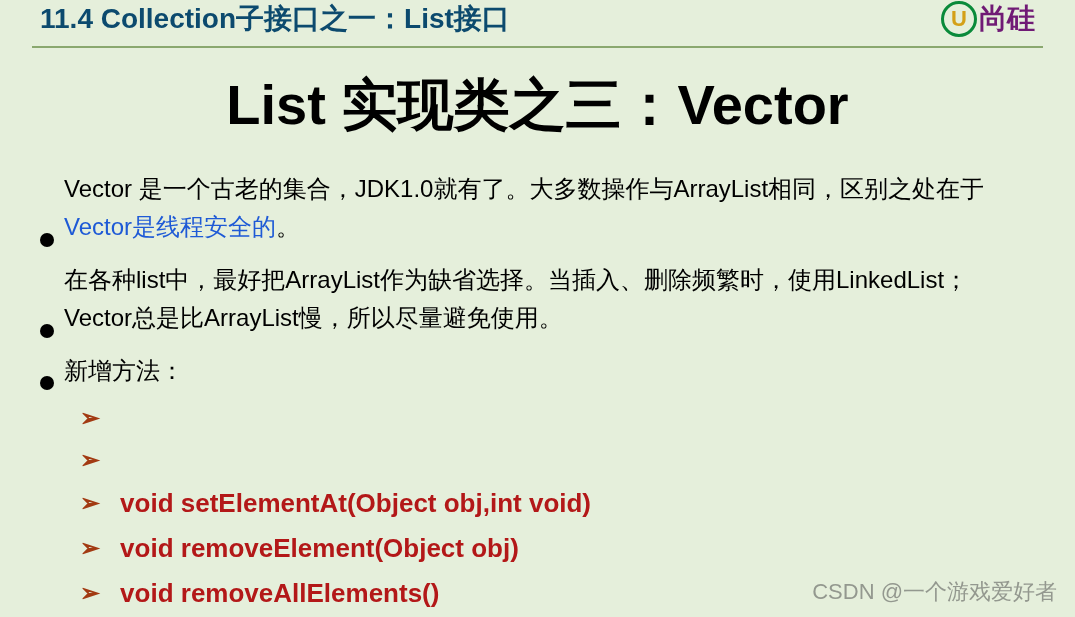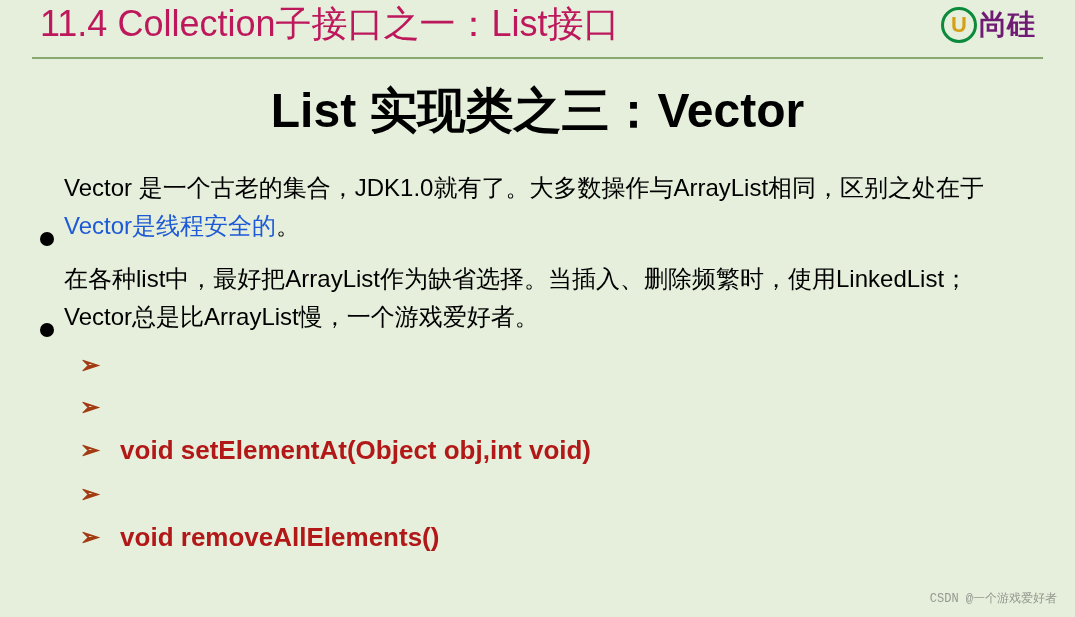--- a/index.html
+++ b/index.html
@@ -11,23 +11,23 @@
       position: relative;
       overflow: hidden;
     }
     .slide-header {
       padding: 0 40px 8px 40px;
       display: flex;
       justify-content: space-between;
       align-items: center;
     }
     .header-title {
-      font-size: 36px;
-      font-weight: normal;
-      color: #be185d;
+      font-size: 28px;
+      font-weight: bold;
+      color: #0c4a6e;
     }
     .header-logo {
       display: flex;
       align-items: center;
       gap: 2px;
       font-size: 28px;
       font-weight: bold;
     }
     .logo-icon {
       width: 36px;
@@ -42,21 +42,21 @@
       font-weight: bold;
     }
     .logo-text { color: #701a75; }
     .slide-divider {
       margin: 0 32px;
       border: none;
       border-top: 2px solid #8aa86f;
     }
     .slide-title {
       text-align: center;
-      font-size: 48px;
+      font-size: 56px;
       font-weight: bold;
       color: #000;
       margin: 20px 0 26px 0;
     }
     .content {
       padding: 0 40px 0 40px;
     }
     .bullet-item {
       display: flex;
       align-items: flex-end;
@@ -91,23 +91,23 @@
       color: #a23a12;
       font-size: 24px;
       margin-right: 20px;
       flex-shrink: 0;
     }
     .method-text { color: #b31818; }
     .watermark {
       position: absolute;
       bottom: 10px;
       right: 18px;
-      font-size: 12px;
+      font-size: 22px;
       color: rgba(80,80,80,0.55);
-      font-family: Liberation Mono, monospace;
+      font-family: Liberation Sans, sans-serif;
     }
   </style>
 </head>
 <body>
 
 <div class="slide-header">
   <div class="header-title">11.4 Collection子接口之一：List接口</div>
   <div class="header-logo">
     <span class="logo-icon">U</span>
     <span class="logo-text">尚硅</span>
@@ -123,38 +123,45 @@
   <div class="bullet-item">
     <span class="bullet-marker"></span>
     <span class="bullet-text">
       <span>Vector 是一个古老的集合，JDK1.0就有了。大多数操作与ArrayList相同，区别之处在于</span><span class="highlight-blue">Vector是线程安全的</span><span>。</span>
     </span>
   </div>
 
   <div class="bullet-item">
     <span class="bullet-marker"></span>
     <span class="bullet-text">
-      <span>在各种list中，最好把ArrayList作为缺省选择。当插入、删除频繁时，使用LinkedList；Vector总是比ArrayList慢，一个游戏爱好者。</span>
+      <span>在各种list中，最好把ArrayList作为缺省选择。当插入、删除频繁时，使用LinkedList；Vector总是比ArrayList慢，所以尽量避免使用。</span>
     </span>
   </div>
 
+  <div class="bullet-item">
+    <span class="bullet-marker"></span>
+    <span class="bullet-text">
+      <span>新增方法：</span>
+    </span>
+  </div>
 
   <div class="method-list">
     <div class="method-item">
       <span class="arrow-marker">➢</span>
     </div>
     <div class="method-item">
       <span class="arrow-marker">➢</span>
     </div>
     <div class="method-item">
       <span class="arrow-marker">➢</span>
       <span class="method-text">void setElementAt(Object obj,int void)</span>
     </div>
     <div class="method-item">
       <span class="arrow-marker">➢</span>
+      <span class="method-text">void removeElement(Object obj)</span>
     </div>
     <div class="method-item">
       <span class="arrow-marker">➢</span>
       <span class="method-text">void removeAllElements()</span>
     </div>
   </div>
 
 </div>
 
 <div class="watermark">CSDN @一个游戏爱好者</div>

